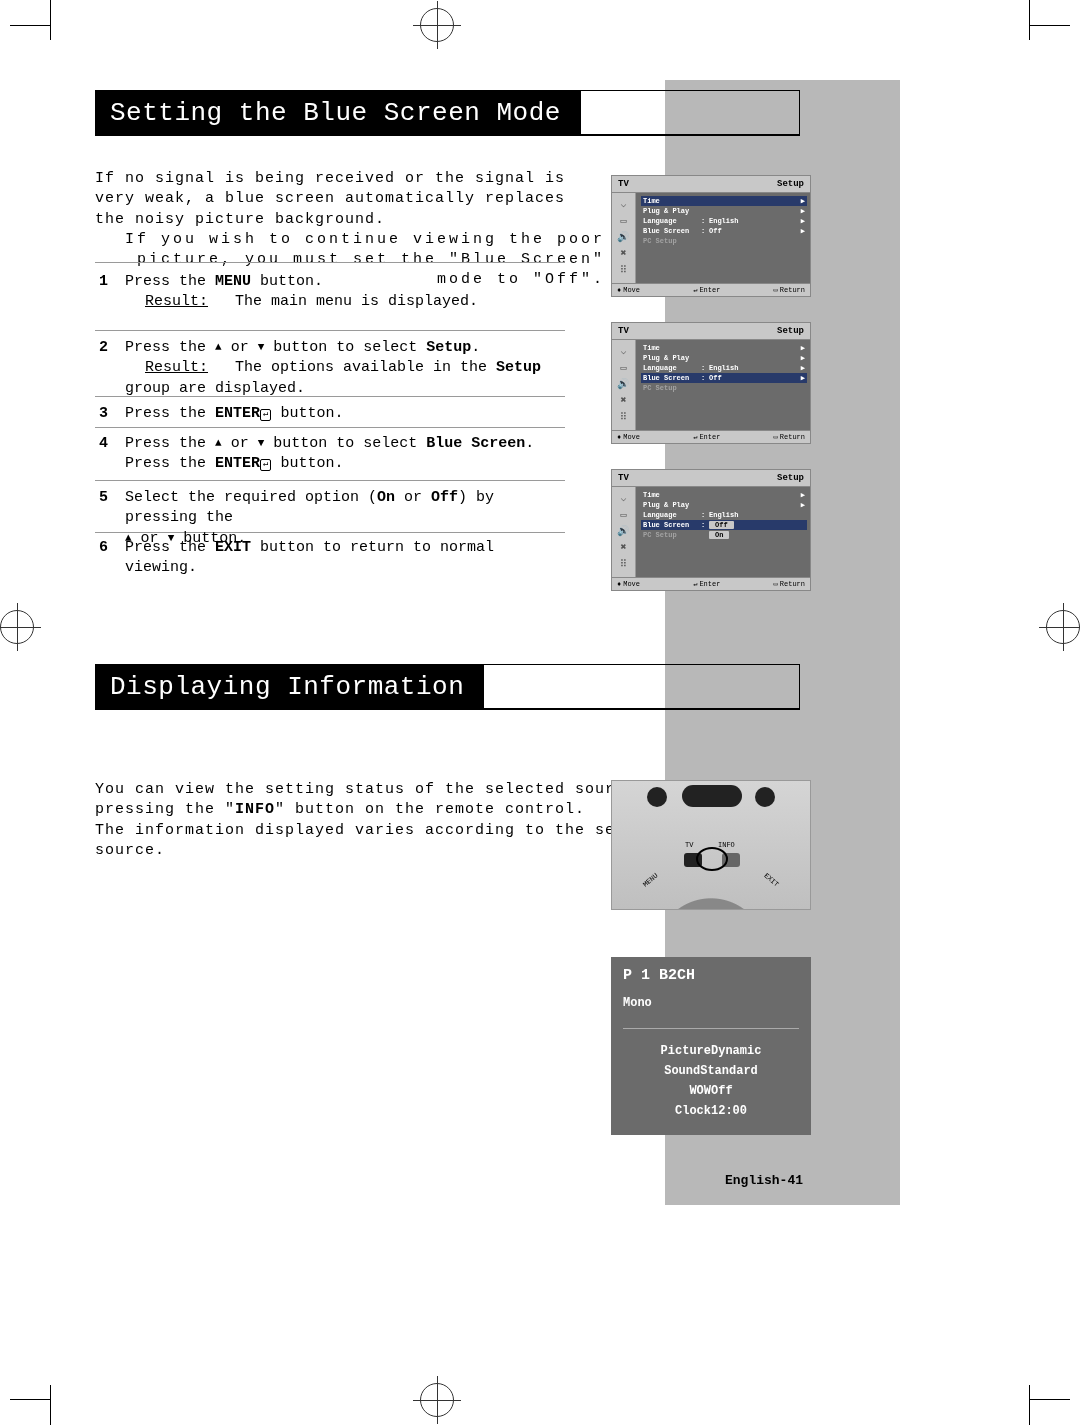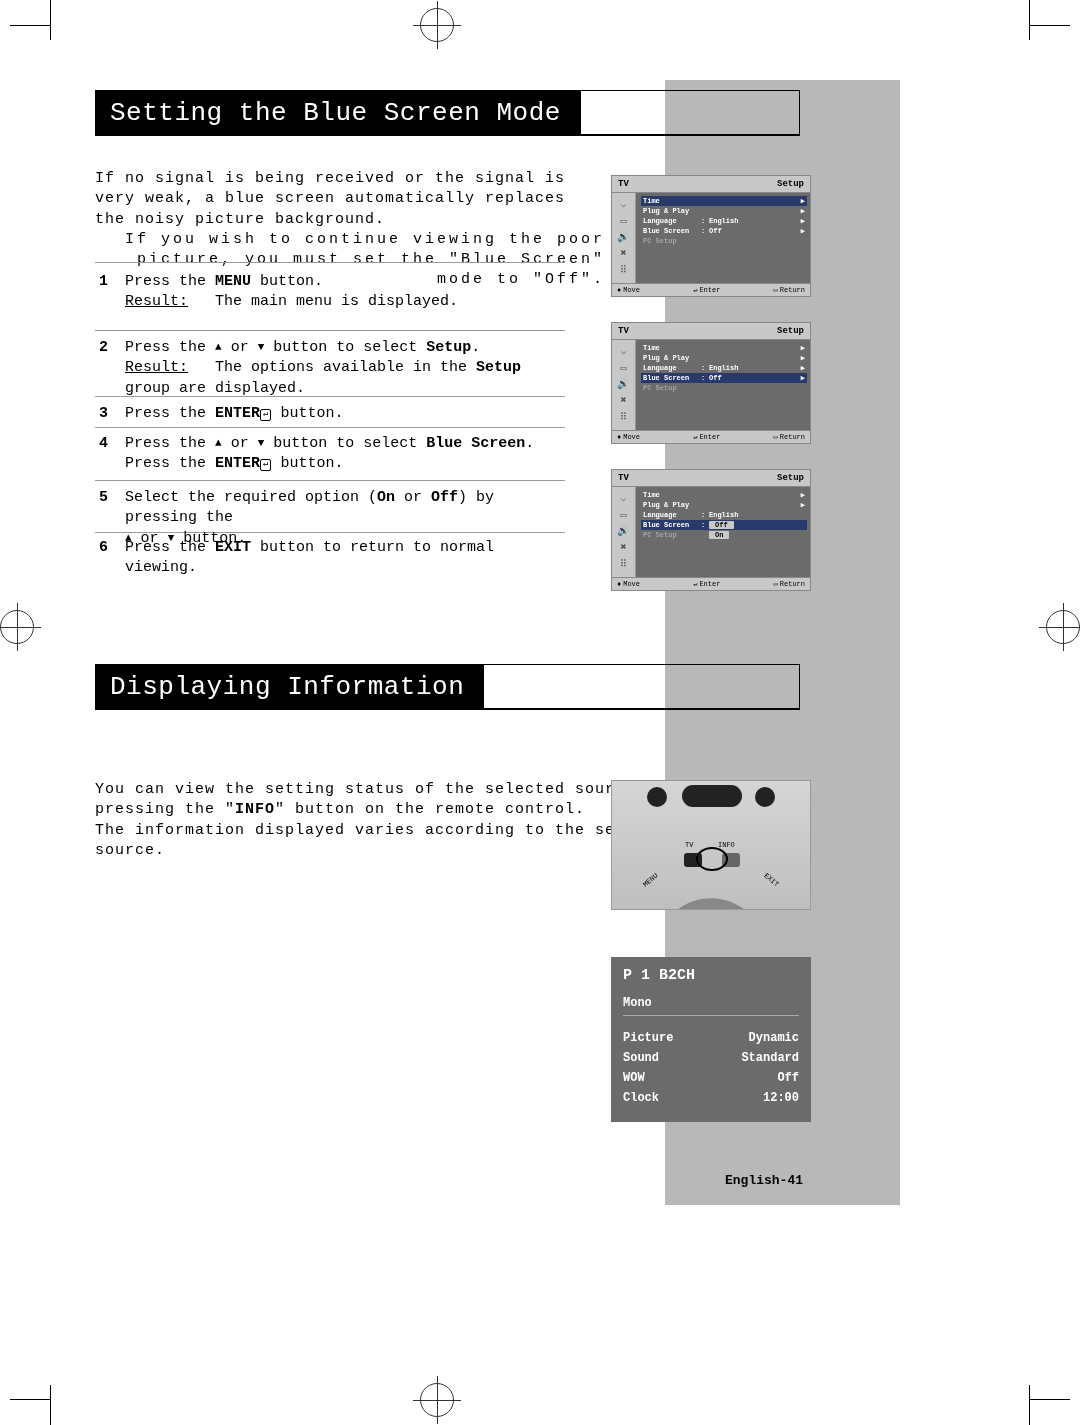--- a/index.html
+++ b/index.html
@@ -90,21 +90,21 @@
     position: absolute;
     left: 0; width: 470px;
     font-size: 15px;
     line-height: 1.35;
   }
   .step .num {
     position: absolute; left: 4px; top: 0;
     font-weight: bold;
   }
   .step .body { margin-left: 30px; }
-  .step .u { text-decoration: underline; }
+  .step .u { text-decoration: underline; margin-left: 20px; }
   .step b { font-weight: bold; }
   .tri { font-size: 11px; display:inline-block; vertical-align: 1px; }
 
   .intro2 {
     position: absolute;
     left: 0; top: 700px;
     width: 590px;
     font-size: 15px;
     line-height: 1.35;
     letter-spacing: 1px;
@@ -201,24 +201,24 @@
     padding: 10px 12px 14px;
     color: #fff;
     font-weight: bold;
     font-size: 13px;
   }
   .infobox .title {
     font-size: 15px; margin-bottom: 12px;
   }
   .infobox .sub {
     font-size: 12px; border-bottom:1px solid #aaa;
-    padding-bottom: 5px; margin-bottom: 12px;
+    padding-bottom: 18px; margin-bottom: 12px;
   }
   .infobox .pair {
-    display:flex; justify-content:space-between;
+    display:flex; justify-content:center;
     font-size: 12px; padding: 3px 0;
   }
 
   .pagefoot {
     position: absolute;
     top: 1093px; left: 570px;
     width: 198px;
     text-align: center;
     font-size: 13px;
     font-weight: bold;

